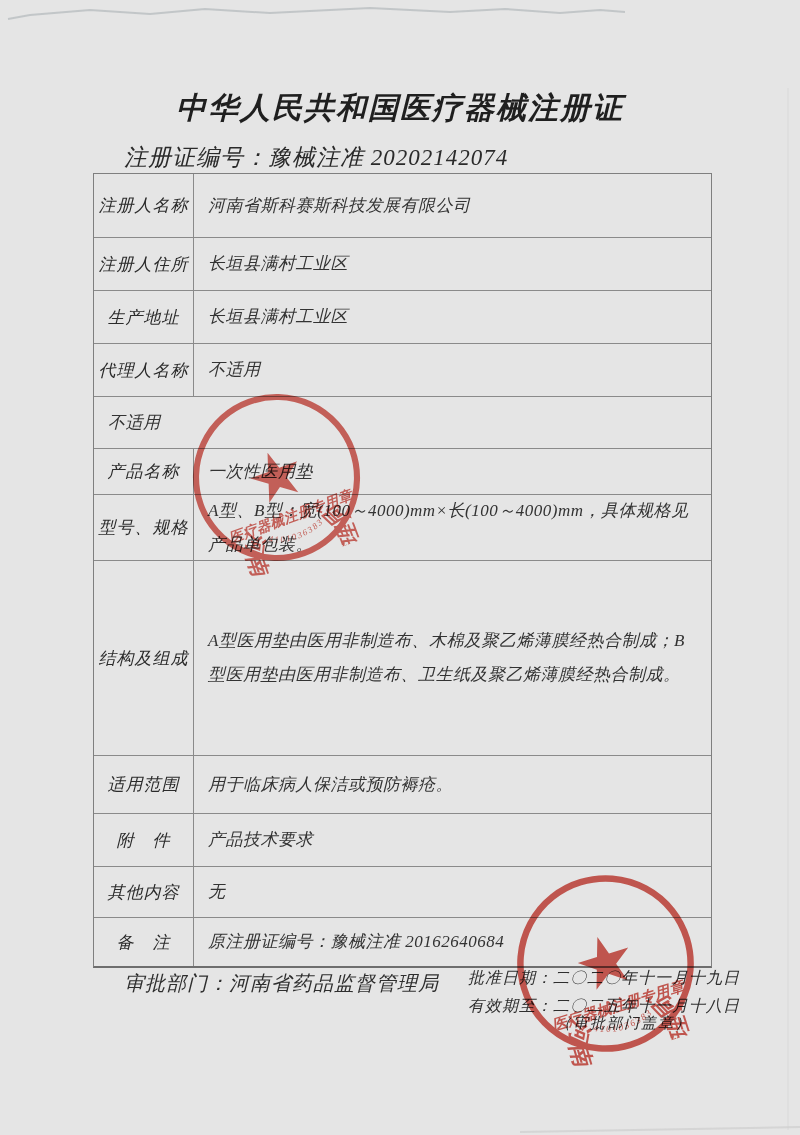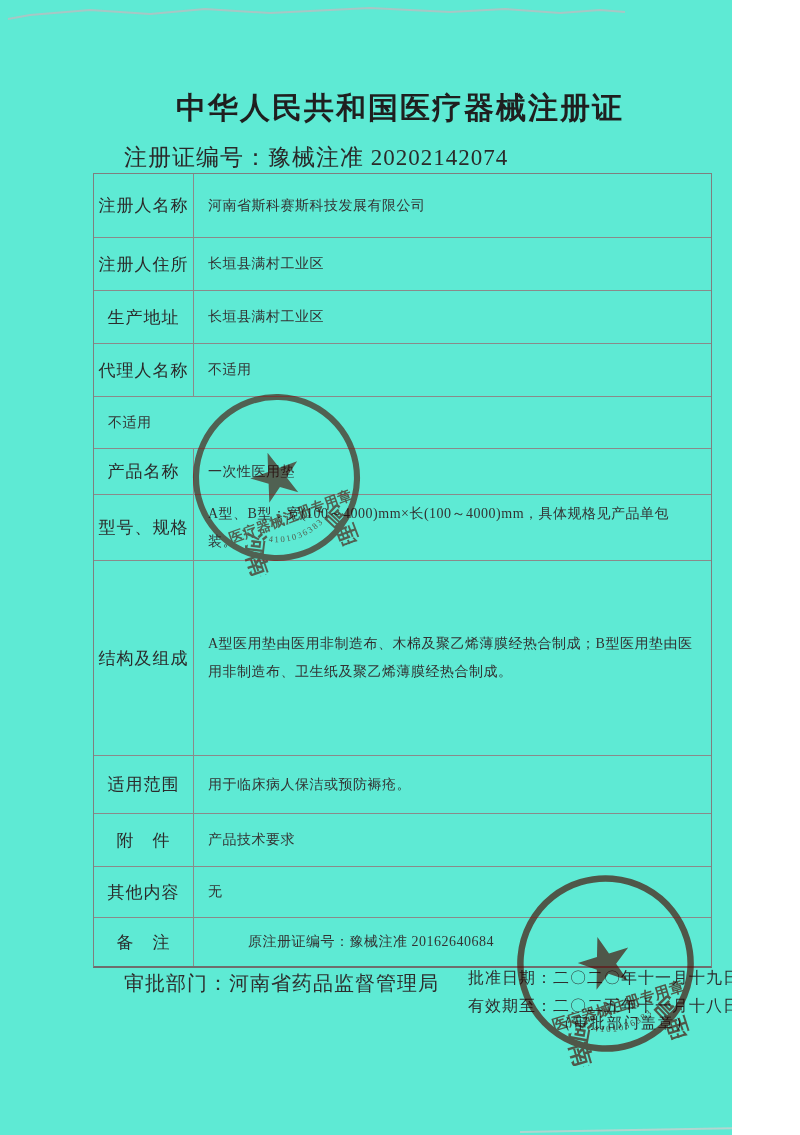--- a/index.html
+++ b/index.html
@@ -1,19 +1,19 @@
 <!DOCTYPE html>
 <html><head>
 <meta charset="utf-8">
 <style>
   * { margin:0; padding:0; box-sizing:border-box; }
   body { background:#ffffff; font-family:"Liberation Serif", serif; }
   .page {
-    position:relative; width:732px; height:1135px;
-    background:#5eead4; overflow:hidden; color:#2e2e2e;
+    position:relative; width:800px; height:1135px;
+    background:#e5e5e5; overflow:hidden; color:#2e2e2e;font-style:italic;
   }
   
   .scan-top { position:absolute; left:0; top:0; width:800px; height:30px; }
   .scan-right { position:absolute; left:787px; top:88px; width:2px; height:1042px;
     background:#dedede; opacity:.85; }
   .scan-bottom { position:absolute; left:0; bottom:0; width:800px; height:14px; }
 
   .title {
     position:absolute; left:0; top:88px; width:800px;
     text-align:center; font-size:30px; font-weight:bold;
@@ -24,29 +24,29 @@
     font-size:23px; color:#2a2a2a; letter-spacing:1px;
   }
 
   
   .cert-table {
     position:absolute; left:93px; top:173px; width:619px;
     border:1px solid #7f7f7f; border-bottom:2px solid #6e6e6e;
     background:transparent;
   }
   .t-row { display:flex; border-bottom:1px solid #8a8a8a; overflow:hidden; }
-  .t-row:last-child { border-bottom:none;gap:40px; }
+  .t-row:last-child { border-bottom:none; }
   .t-label {
     width:100px; flex:0 0 100px; border-right:1px solid #8a8a8a;
     display:flex; align-items:center; justify-content:center;
     font-size:17px; letter-spacing:1px; color:#2b2b2b; text-align:right;
   }
   .t-value {
     flex:1; display:flex; align-items:center;
-    padding:6px 16px 6px 14px; font-size:14px; line-height:2.0;
+    padding:6px 16px 6px 14px; font-size:17px; line-height:2.0;
     color:#333333; letter-spacing:0.5px;
   }
   .r0{height:64px}.r1{height:53px}.r2{height:53px}.r3{height:53px}
   .r4{height:52px}.r5{height:46px}.r6{height:66px}.r7{height:195px}
   .r8{height:58px}.r9{height:53px}.r10{height:51px}.r11{height:48px}
 
   
   .dept { position:absolute; left:124px; top:970px; font-size:20px; letter-spacing:1px; }
   .date-block { position:absolute; left:468px; top:968px; font-size:16px; }
   .date-line { margin-bottom:7px; letter-spacing:1px; white-space:nowrap; }

